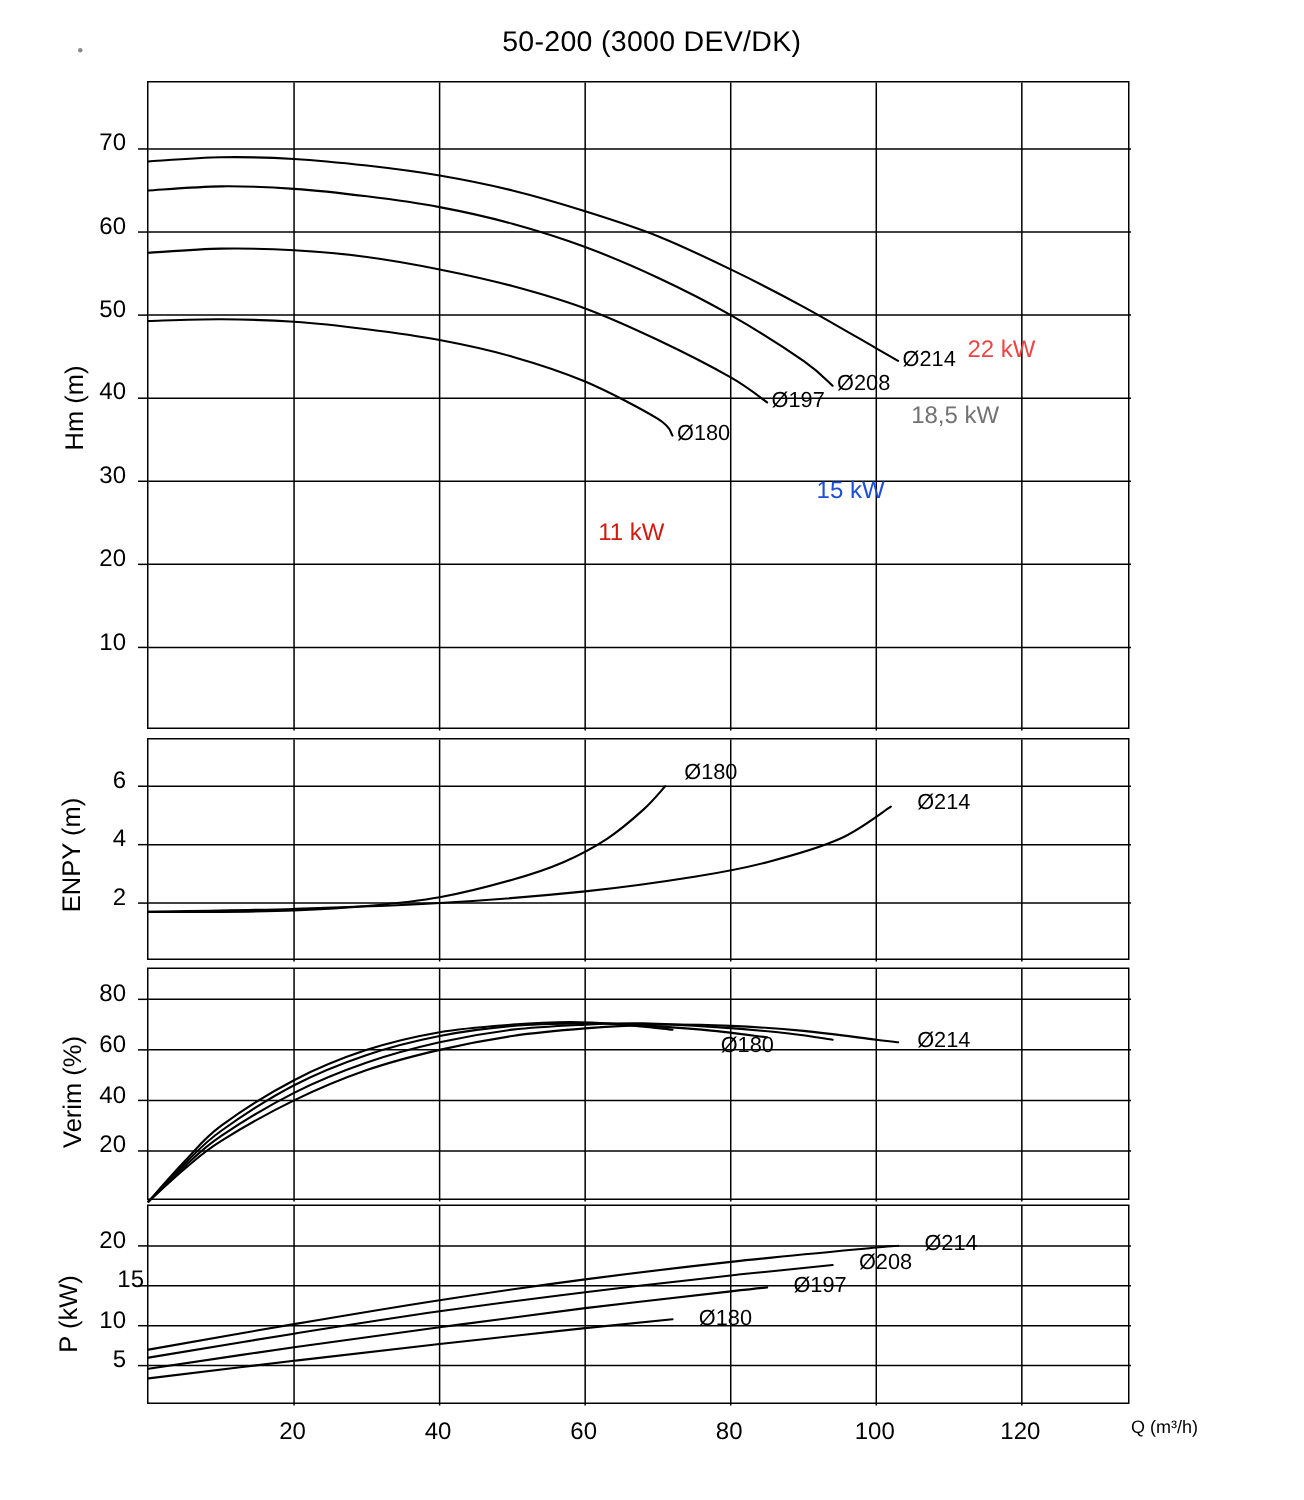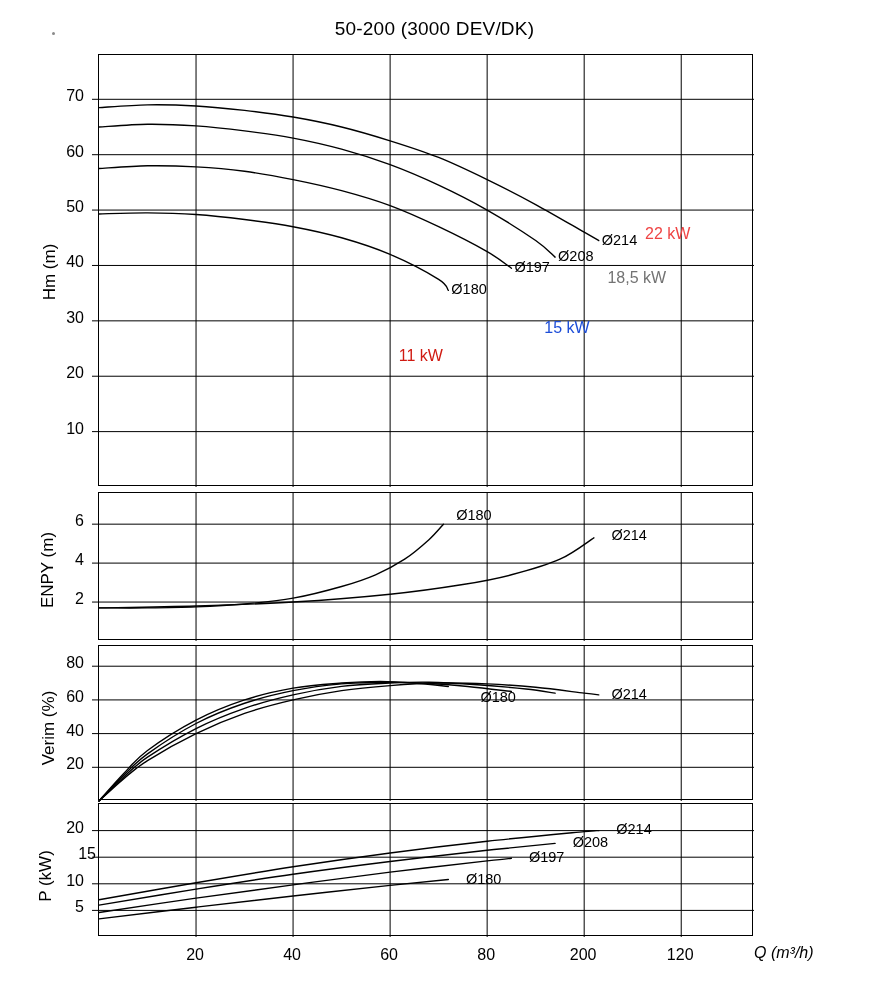--- a/index.html
+++ b/index.html
@@ -68,23 +68,22 @@
     font-size: 14.5px;
     white-space: nowrap;
     color: #000;
   }
   .ann.red {
     color: #d01a12;
     font-size: 16px;
   }
   .xaxis-title {
     position: absolute;
-    font-size: 16px;
-    white-space: nowrap;
-    font-style: italic;
+    font-size: 12px;
+    white-space: nowrap;
   }
   .corner-dot {
     position: absolute;
     width: 3px; height: 3px;
     background: #8a8a8a;
     border-radius: 50%;
   }
 </style>
 </head>
 <body>
@@ -207,21 +206,21 @@
       <div class="tick" style="left: 36px; top: 551.105px; width: 48px;">4</div>
       <div class="tick" style="left: 36px; top: 512.158px; width: 48px;">6</div>
       <div class="tick" style="left: 36px; top: 755.304px; width: 48px;">20</div>
       <div class="tick" style="left: 36px; top: 721.609px; width: 48px;">40</div>
       <div class="tick" style="left: 36px; top: 687.913px; width: 48px;">60</div>
       <div class="tick" style="left: 36px; top: 654.217px; width: 48px;">80</div>
       <div class="xtick" style="left: 170.037px; top: 946px; width: 50px;">20</div>
       <div class="xtick" style="left: 267.074px; top: 946px; width: 50px;">40</div>
       <div class="xtick" style="left: 364.111px; top: 946px; width: 50px;">60</div>
       <div class="xtick" style="left: 461.148px; top: 946px; width: 50px;">80</div>
-      <div class="xtick" style="left: 558.185px; top: 946px; width: 50px;">200</div>
+      <div class="xtick" style="left: 558.185px; top: 946px; width: 50px;">100</div>
       <div class="xtick" style="left: 655.222px; top: 946px; width: 50px;">120</div>
       <div class="tick" style="left: 36px; top: 898.4px; width: 48px;">5</div>
       <div class="tick" style="left: 36px; top: 871.8px; width: 48px;">10</div>
       <div class="tick" style="left: 48px; top: 845.2px; width: 48px;">15</div>
       <div class="tick" style="left: 36px; top: 818.6px; width: 48px;">20</div>
     </div>
 
   <div id="anns">
       <div class="ann" style="left: 601.741px; top: 231.538px;">Ø214</div>
       <div class="ann" style="left: 558.074px; top: 248.154px;">Ø208</div>

